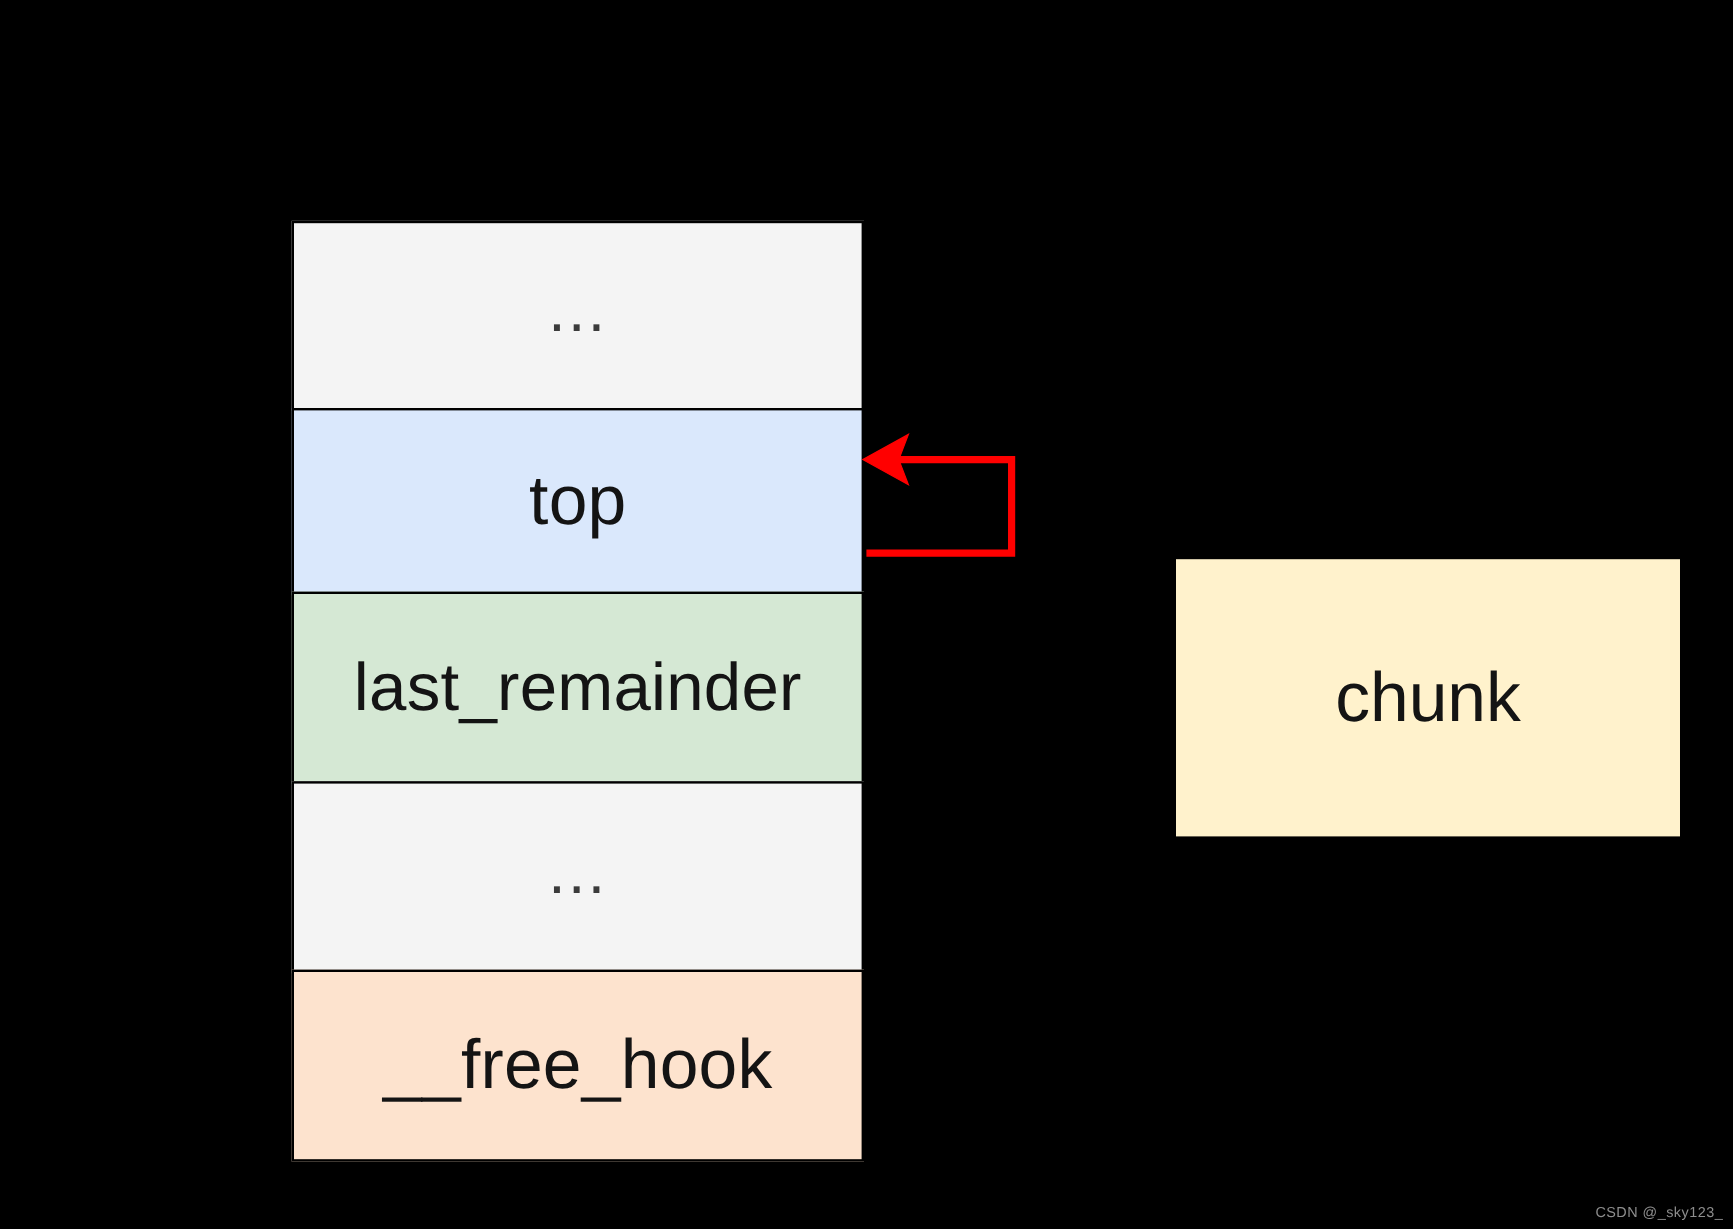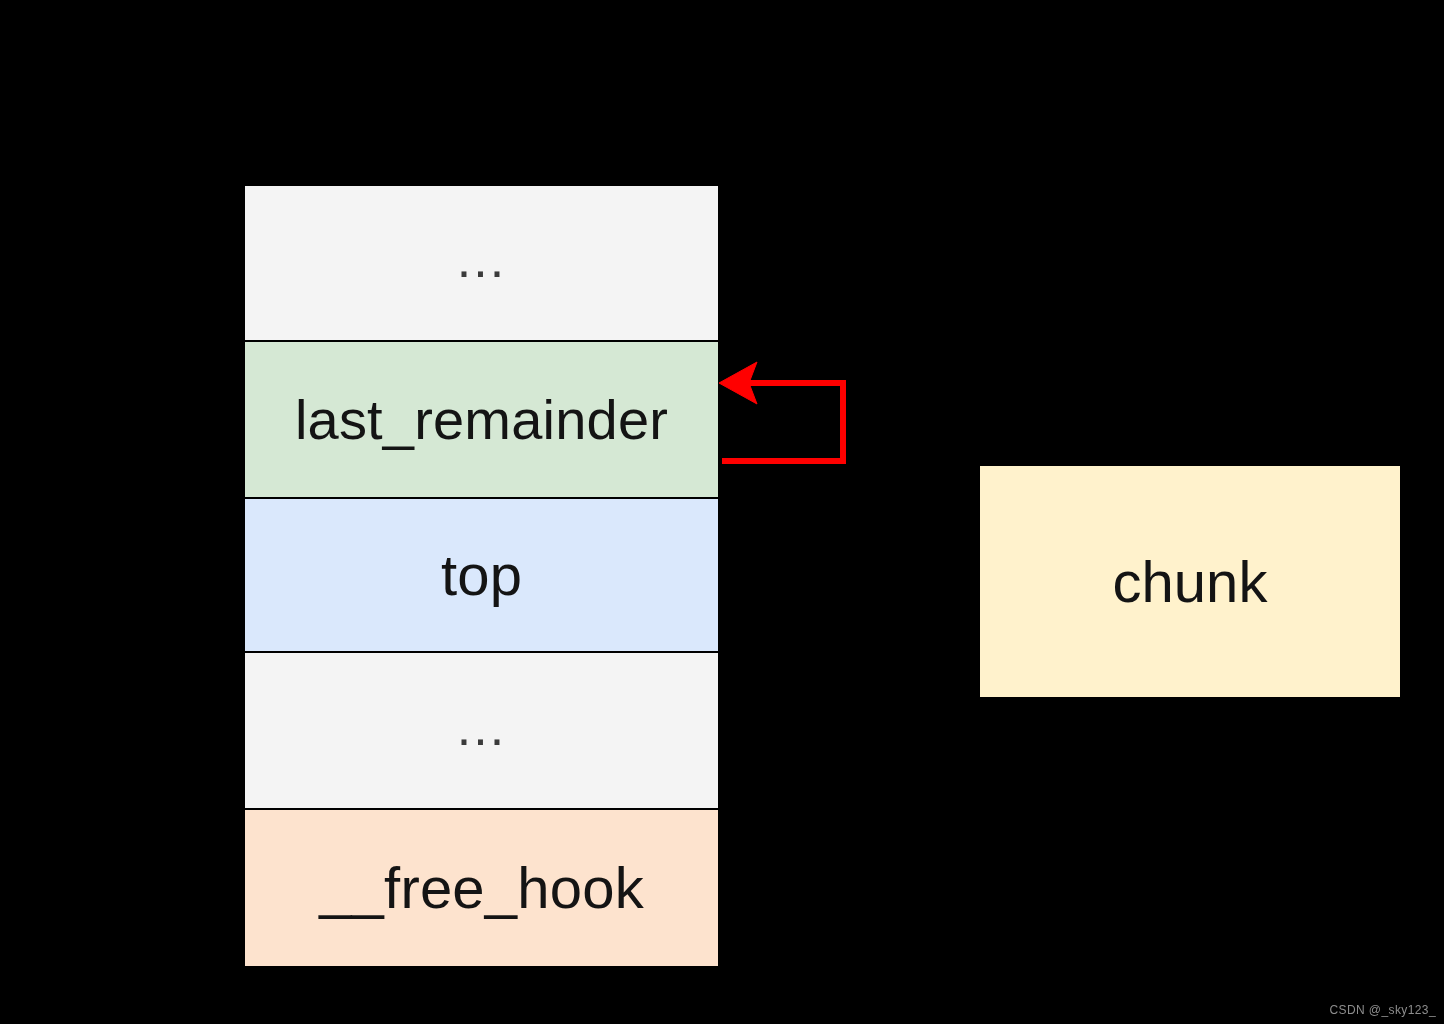--- a/index.html
+++ b/index.html
@@ -122,26 +122,26 @@
 <body>
 
 <div id="canvas">
 
   <div class="stack">
 
     <div class="row row-a row-ellipsis">
       <span class="row-label">...</span>
     </div>
 
+    <div class="row row-b">
+      <span class="row-label">top</span>
+    </div>
+
     <div class="row row-c">
       <span class="row-label">last_remainder</span>
-    </div>
-
-    <div class="row row-b">
-      <span class="row-label">top</span>
     </div>
 
     <div class="row row-d row-ellipsis">
       <span class="row-label">...</span>
     </div>
 
     <div class="row row-e">
       <span class="row-label">__free_hook</span>
     </div>
 

